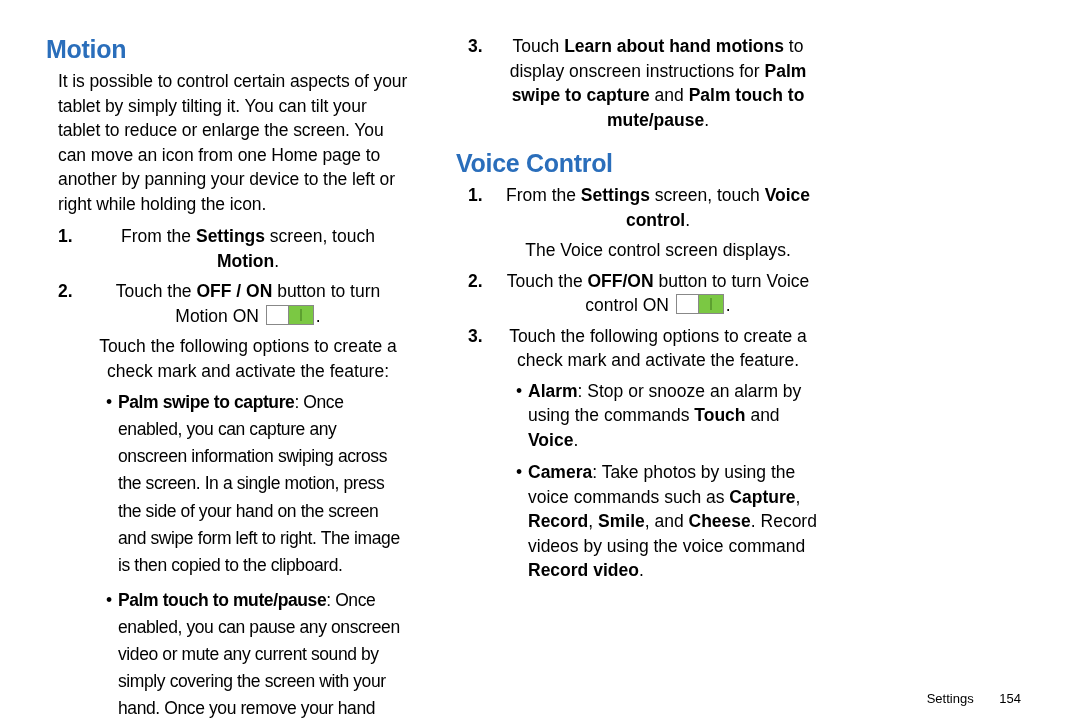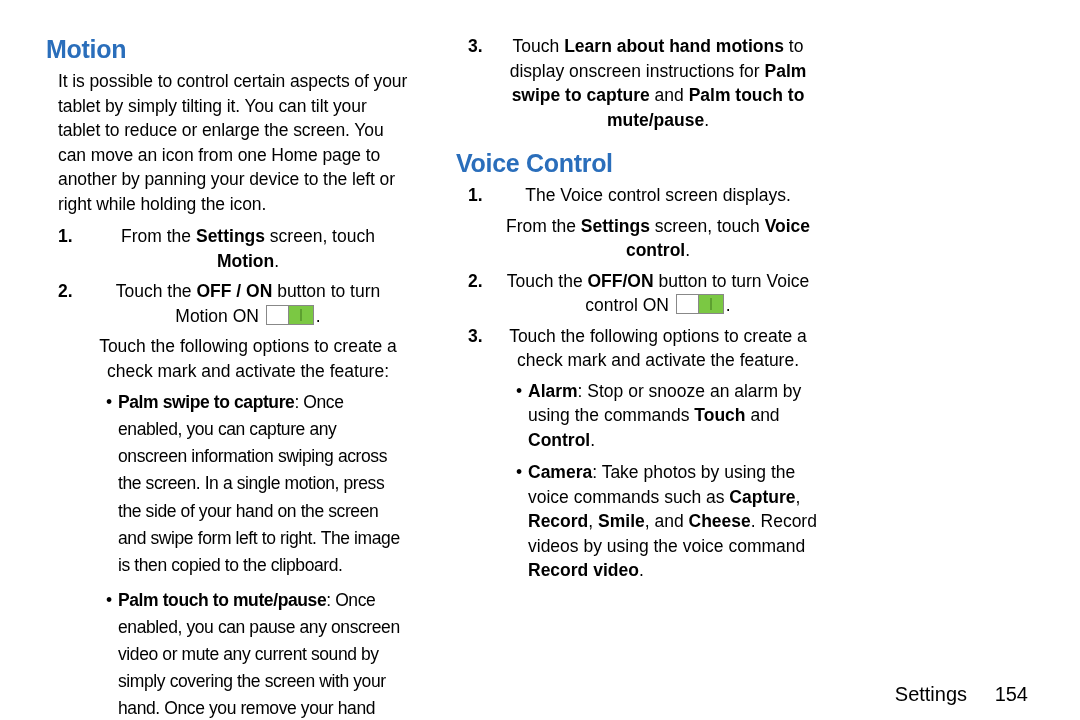--- a/index.html
+++ b/index.html
@@ -96,23 +96,23 @@
   }
   .toggle .knob::after{
     content:"";
     position:absolute;
     left:50%; top:3px; bottom:3px;
     width:2px; margin-left:-1px;
     background:#5da030;
   }
   .footer {
     position: absolute;
-    right: 52px;
+    right: 59px;
     bottom: 12px;
-    font-size: 20px;
+    font-size: 13px;
   }
   .footer .label { margin-right: 22px; }
 </style>
 </head>
 <body>
 
 <div class="page">
   <div class="col col-left">
     <h2 class="section-heading">Motion</h2>
     <p class="intro tight">It is possible to control certain aspects of your tablet by simply tilting it. You can tilt your tablet to reduce or enlarge the screen. You can move an icon from one Home page to another by panning your device to the left or right while holding the icon.</p>
@@ -145,36 +145,36 @@
             <div>Touch <b>Learn about hand motions</b> to display onscreen instructions for <b>Palm swipe to capture</b> and <b>Palm touch to mute/pause</b>.</div>
           </div>
         </li>
       </ol>
 
     <h2 class="section-heading" style="margin-top:14px;">Voice Control</h2>
     <ol class="numbered">
         <li>
           <span class="num">1.</span>
           <div class="step-body">
+            <div>From the <b>Settings</b> screen, touch <b>Voice control</b>.</div>
             <div>The Voice control screen displays.</div>
-            <div>From the <b>Settings</b> screen, touch <b>Voice control</b>.</div>
           </div>
         </li>
         <li>
           <span class="num">2.</span>
           <div class="step-body">
             <div>Touch the <b>OFF/ON</b> button to turn Voice control ON <span class="toggle"><span class="knob"></span></span>.</div>
           </div>
         </li>
         <li>
           <span class="num">3.</span>
           <div class="step-body">
             <div>Touch the following options to create a check mark and activate the feature.</div>
             <ul class="bullets">
-              <li><b>Alarm</b>: Stop or snooze an alarm by using the commands <b>Touch</b> and <b>Control</b>.</li>
+              <li><b>Alarm</b>: Stop or snooze an alarm by using the commands <b>Touch</b> and <b>Voice</b>.</li>
               <li><b>Camera</b>: Take photos by using the voice commands such as <b>Capture</b>, <b>Record</b>, <b>Smile</b>, and <b>Cheese</b>. Record videos by using the voice command <b>Record video</b>.</li>
             </ul>
           </div>
         </li>
       </ol>
   </div>
 </div>
 
 <div class="footer">
   <span class="label">Settings</span>

